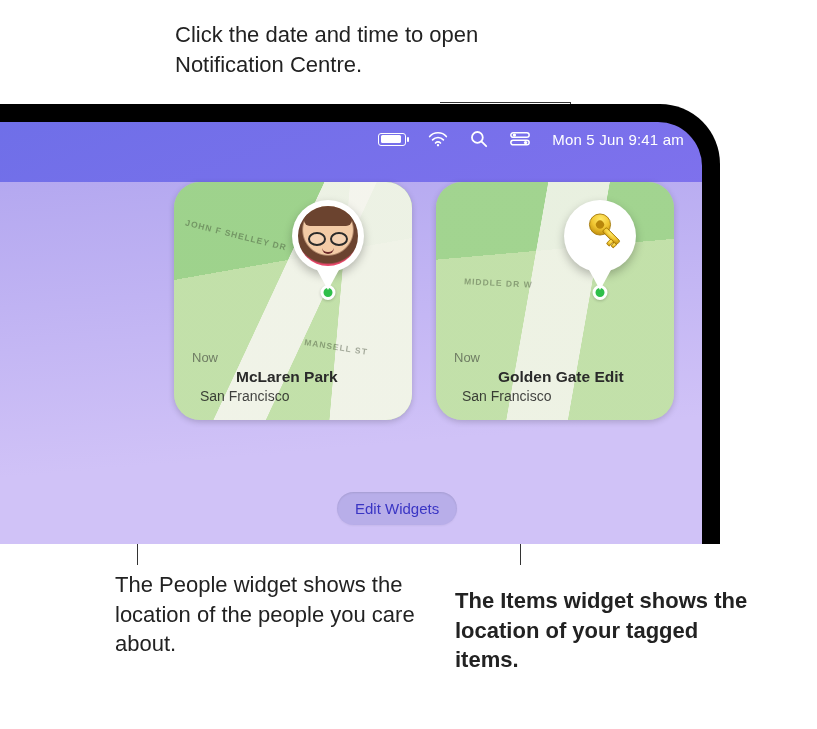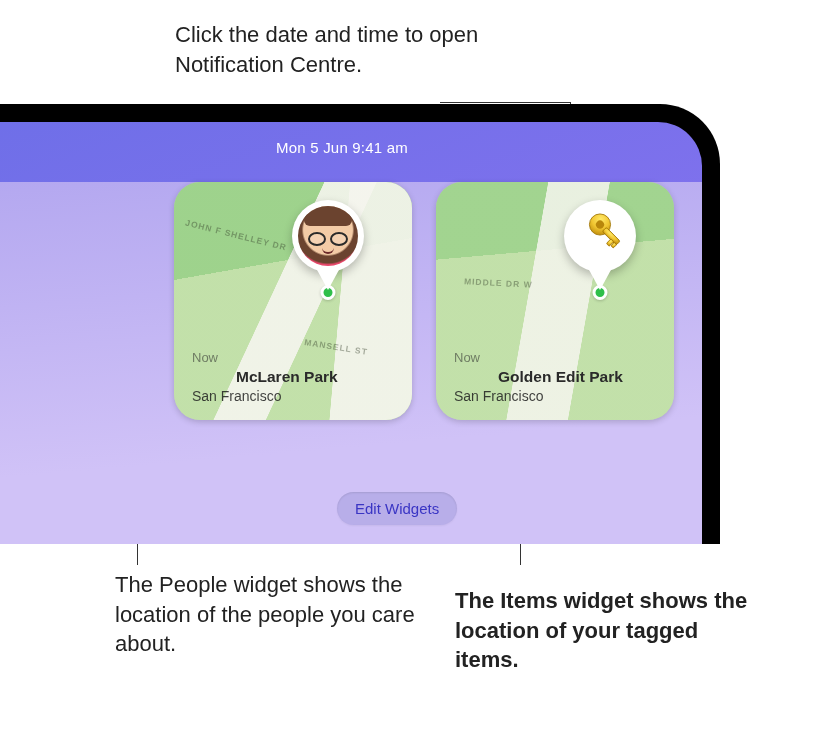--- a/index.html
+++ b/index.html
@@ -56,21 +56,20 @@
     top: 0; left: 0; right: 0;
     height: 34px;
     display: flex;
     justify-content: flex-end;
     align-items: center;
     padding-right: 18px;
     gap: 22px;
     color: #fff;
     font-size: 15px;
     font-weight: 500;
-    flex-direction: column;
   }
   .menubar .ico { display: flex; align-items: center; }
   .datetime { letter-spacing: .2px; }
 
   
   .battery {
     width: 28px; height: 13px; border: 1.6px solid #fff; border-radius: 3px;
     position: relative;
   }
   .battery::after {
@@ -129,21 +128,21 @@
     font-size: 8.5px; letter-spacing: 1px; font-weight: 600;
     text-transform: uppercase;
   }
 
   .widget-info {
     position: absolute; left: 18px; bottom: 16px;
     color: #2a2a2a;
   }
   .widget-info .now { font-size: 13px; color: rgba(40,40,40,.55); font-weight: 500; margin-top: 26px; }
   .widget-info .place { font-size: 15.5px; font-weight: 700; margin-top: 3px; margin-left: 44px; }
-  .widget-info .city  { font-size: 14px; font-weight: 500; margin-top: 2px; color: rgba(30,30,30,.85); }
+  .widget-info .city  { font-size: 14px; font-weight: 500; margin-top: 2px; color: rgba(30,30,30,.85); margin-left: 8px; }
 
   
   .pin {
     position: absolute;
     width: 72px; height: 72px;
     border-radius: 50%;
     background: #fff;
     display: flex; align-items: center; justify-content: center;
     box-shadow: 0 4px 10px rgba(0,0,0,.25);
   }
@@ -298,21 +297,21 @@
                   <rect x="44" y="25" width="5" height="8" rx="1.5" fill="url(#kg)" stroke="#9e7300" stroke-width="1"></rect>
                   <rect x="50" y="25" width="4" height="6" rx="1.2" fill="url(#kg)" stroke="#9e7300" stroke-width="1"></rect>
                 </g>
               </svg>
             </span>
             <div class="pin-dot"></div>
           </div>
 
           <div class="widget-info">
             <div class="now">Now</div>
-            <div class="place">Golden Edit Park</div>
+            <div class="place">Golden Gate Edit</div>
             <div class="city">San Francisco</div>
           </div>
         </div>
 
       </div>
 
       <button class="edit-pill">Edit Widgets</button>
 
     </div>
   </div>

